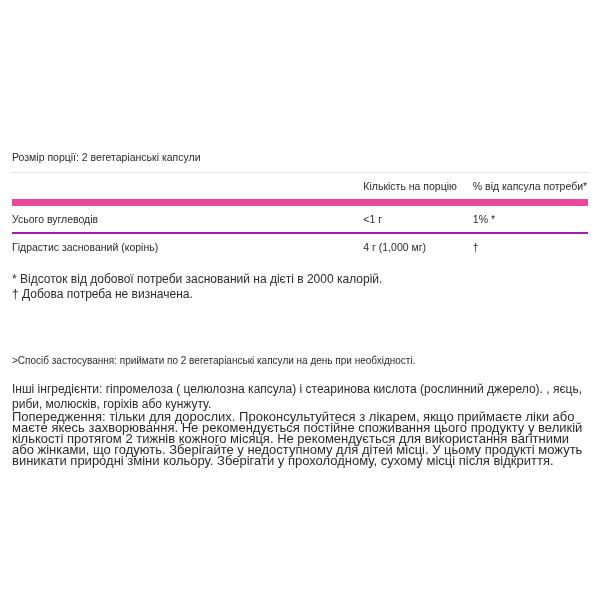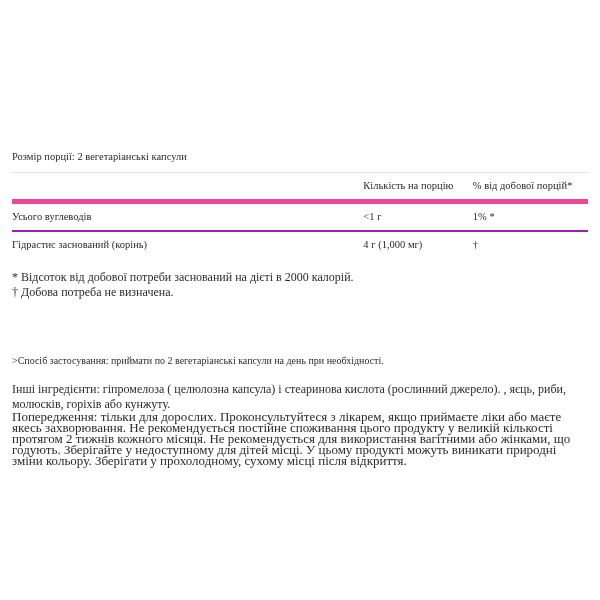--- a/index.html
+++ b/index.html
@@ -13,21 +13,20 @@
     font-family: "Liberation Sans", sans-serif;
     color: #2b2b2b;
     -webkit-font-smoothing: antialiased;
   }
   .page {
     position: relative;
     width: 600px;
     height: 600px;
     box-sizing: border-box;
     padding: 0 12px;
-    font-family: Liberation Serif, serif;
   }
   .supplement-facts {
     position: absolute;
     left: 12px;
     top: 150px;
     width: 576px;
   }
   .serving-line {
     font-size: 10.5px;
     line-height: 14px;
@@ -44,21 +43,21 @@
     font-size: 10.5px;
     line-height: 14px;
     font-weight: normal;
     text-align: left;
     padding: 6px 0;
     vertical-align: top;
     border-bottom: 2px solid #a21caf;
   }
   .facts-table thead th {
     border-top: 1px solid #e3e3e3;
-    border-bottom: 5px solid #ec4899;
+    border-bottom: 7px solid #ec4899;
     color: #2b2b2b;
   }
   .col-name { width: 61%; }
   .col-amount { width: 19%; }
   .col-dv { width: 20%; }
   .facts-table tbody tr:last-child th,
   .facts-table tbody tr:last-child td {
     border-bottom: none;
   }
   .footnotes {
@@ -101,21 +100,21 @@
   <section class="supplement-facts">
 
     <div class="serving-line">Розмір порції: 2 вегетаріанські капсули</div>
 
 
     <table class="facts-table">
       <thead>
         <tr>
           <th class="col-name"></th>
           <th class="col-amount">Кількість на порцію</th>
-          <th class="col-dv">% від добової порцій*</th>
+          <th class="col-dv">% від капсула потреби*</th>
         </tr>
       </thead>
       <tbody>
         <tr>
           <td class="col-name">Усього вуглеводів</td>
           <td class="col-amount">&lt;1 г</td>
           <td class="col-dv">1% *</td>
         </tr>
         <tr>
           <td class="col-name">Гідрастис заснований (корінь)</td>

